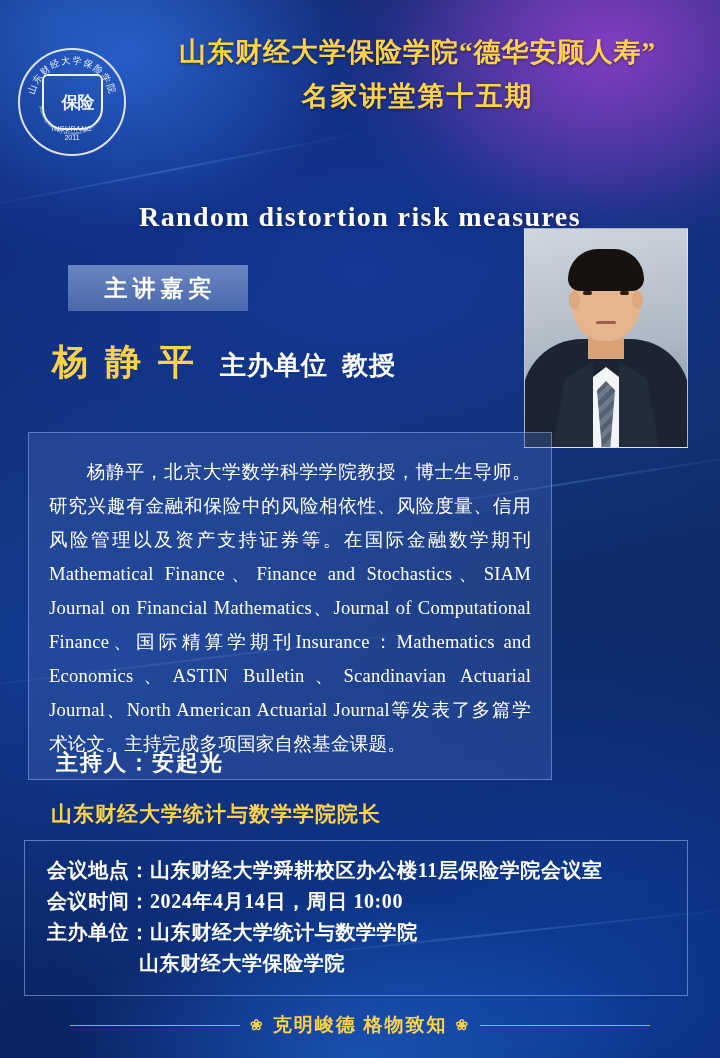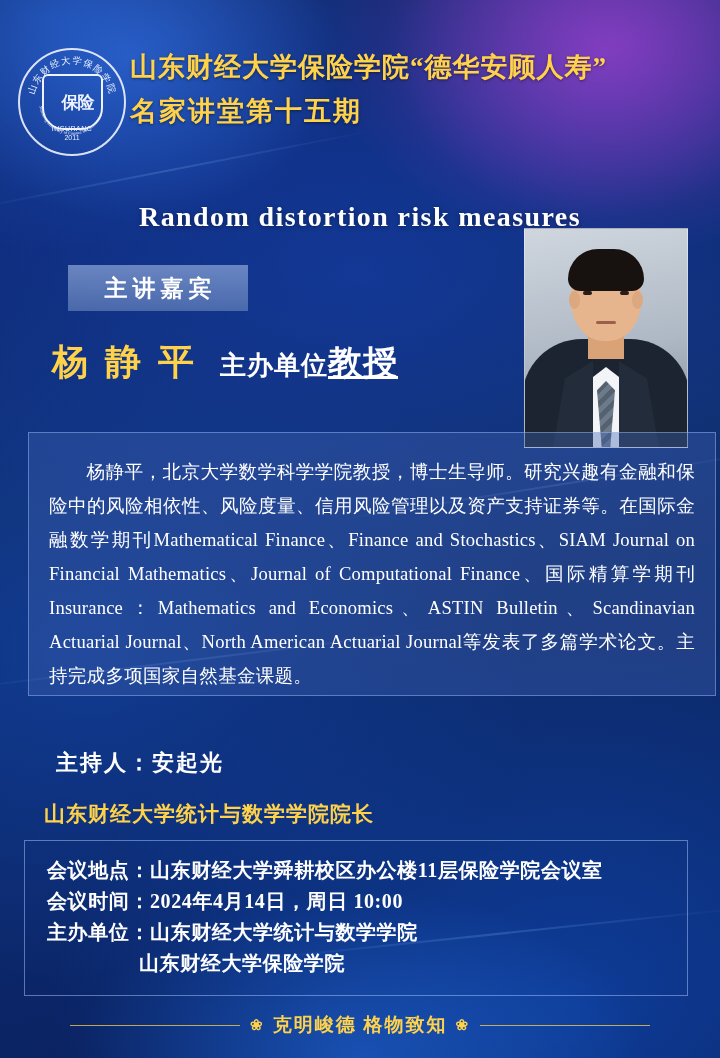--- a/index.html
+++ b/index.html
@@ -98,22 +98,23 @@
   }
   .logo .year {
     position: absolute;
     bottom: 13px;
     width: 100%;
     text-align: center;
     font-size: 7px;
   }
   .title-block {
     position: absolute;
-    left: 130px; top: 15px;
+    left: 130px; top: 0;
     width: 575px;
+    text-align: center;
   }
   .title-line {
     font-family: "Liberation Serif", serif;
     font-weight: bold;
     font-size: 27px;
     color: #ffd24a;
     letter-spacing: 1px;
     line-height: 44px;
     text-shadow: 0 1px 3px rgba(0,0,0,0.45);
   }
@@ -167,26 +168,26 @@
   }
   .speaker-affil {
     margin-left: 22px;
     font-family: "Liberation Serif", serif;
     font-size: 26px;
     font-weight: bold;
     color: #ffffff;
     letter-spacing: 1px;
   }
   .speaker-title {
-    font-family: "Liberation Serif", serif;
-    font-size: 34px;
+    margin-left: 14px;
+    font-family: "Liberation Serif", serif;
+    font-size: 26px;
     font-weight: bold;
     color: #ffffff;
     letter-spacing: 1px;
-    text-decoration: underline;
   }
 
   .portrait {
     position: absolute;
     right: 32px; top: 228px;
     width: 164px; height: 220px;
     border: 1px solid rgba(255,255,255,0.25);
     box-sizing: border-box;
     overflow: hidden;
     background: linear-gradient(180deg, #d8dde4 0%, #b9c2cc 45%, #8c97a5 100%);
@@ -272,23 +273,23 @@
     transform: translateX(-50%);
     width: 20px; height: 3px;
     border-radius: 2px;
     background: #9c5f4b;
   }
 
   
   .bio {
     position: absolute;
     left: 28px; top: 432px;
-    width: 688px;
+    width: 524px;
     box-sizing: border-box;
-    padding: 22px 20px 2px 20px;
+    padding: 22px 20px 18px 20px;
     background: rgba(62,96,176,0.38);
     border: 1px solid rgba(165,195,255,0.45);
     color: #ffffff;
     font-family: "Liberation Serif", serif;
     font-size: 18.6px;
     line-height: 34px;
     text-align: justify;
     text-justify: inter-character;
     letter-spacing: 0.2px;
   }
@@ -299,21 +300,21 @@
     position: absolute;
     left: 56px; top: 748px;
     font-family: "Liberation Serif", serif;
     font-size: 22px;
     font-weight: bold;
     color: #ffffff;
     letter-spacing: 2px;
   }
   .host-affil {
     position: absolute;
-    left: 44px; top: 800px;
+    left: 51px; top: 800px;
     font-family: "Liberation Serif", serif;
     font-size: 21px;
     font-weight: bold;
     color: #ffd24a;
     letter-spacing: 1px;
   }
 
   
   .info {
     position: absolute;

